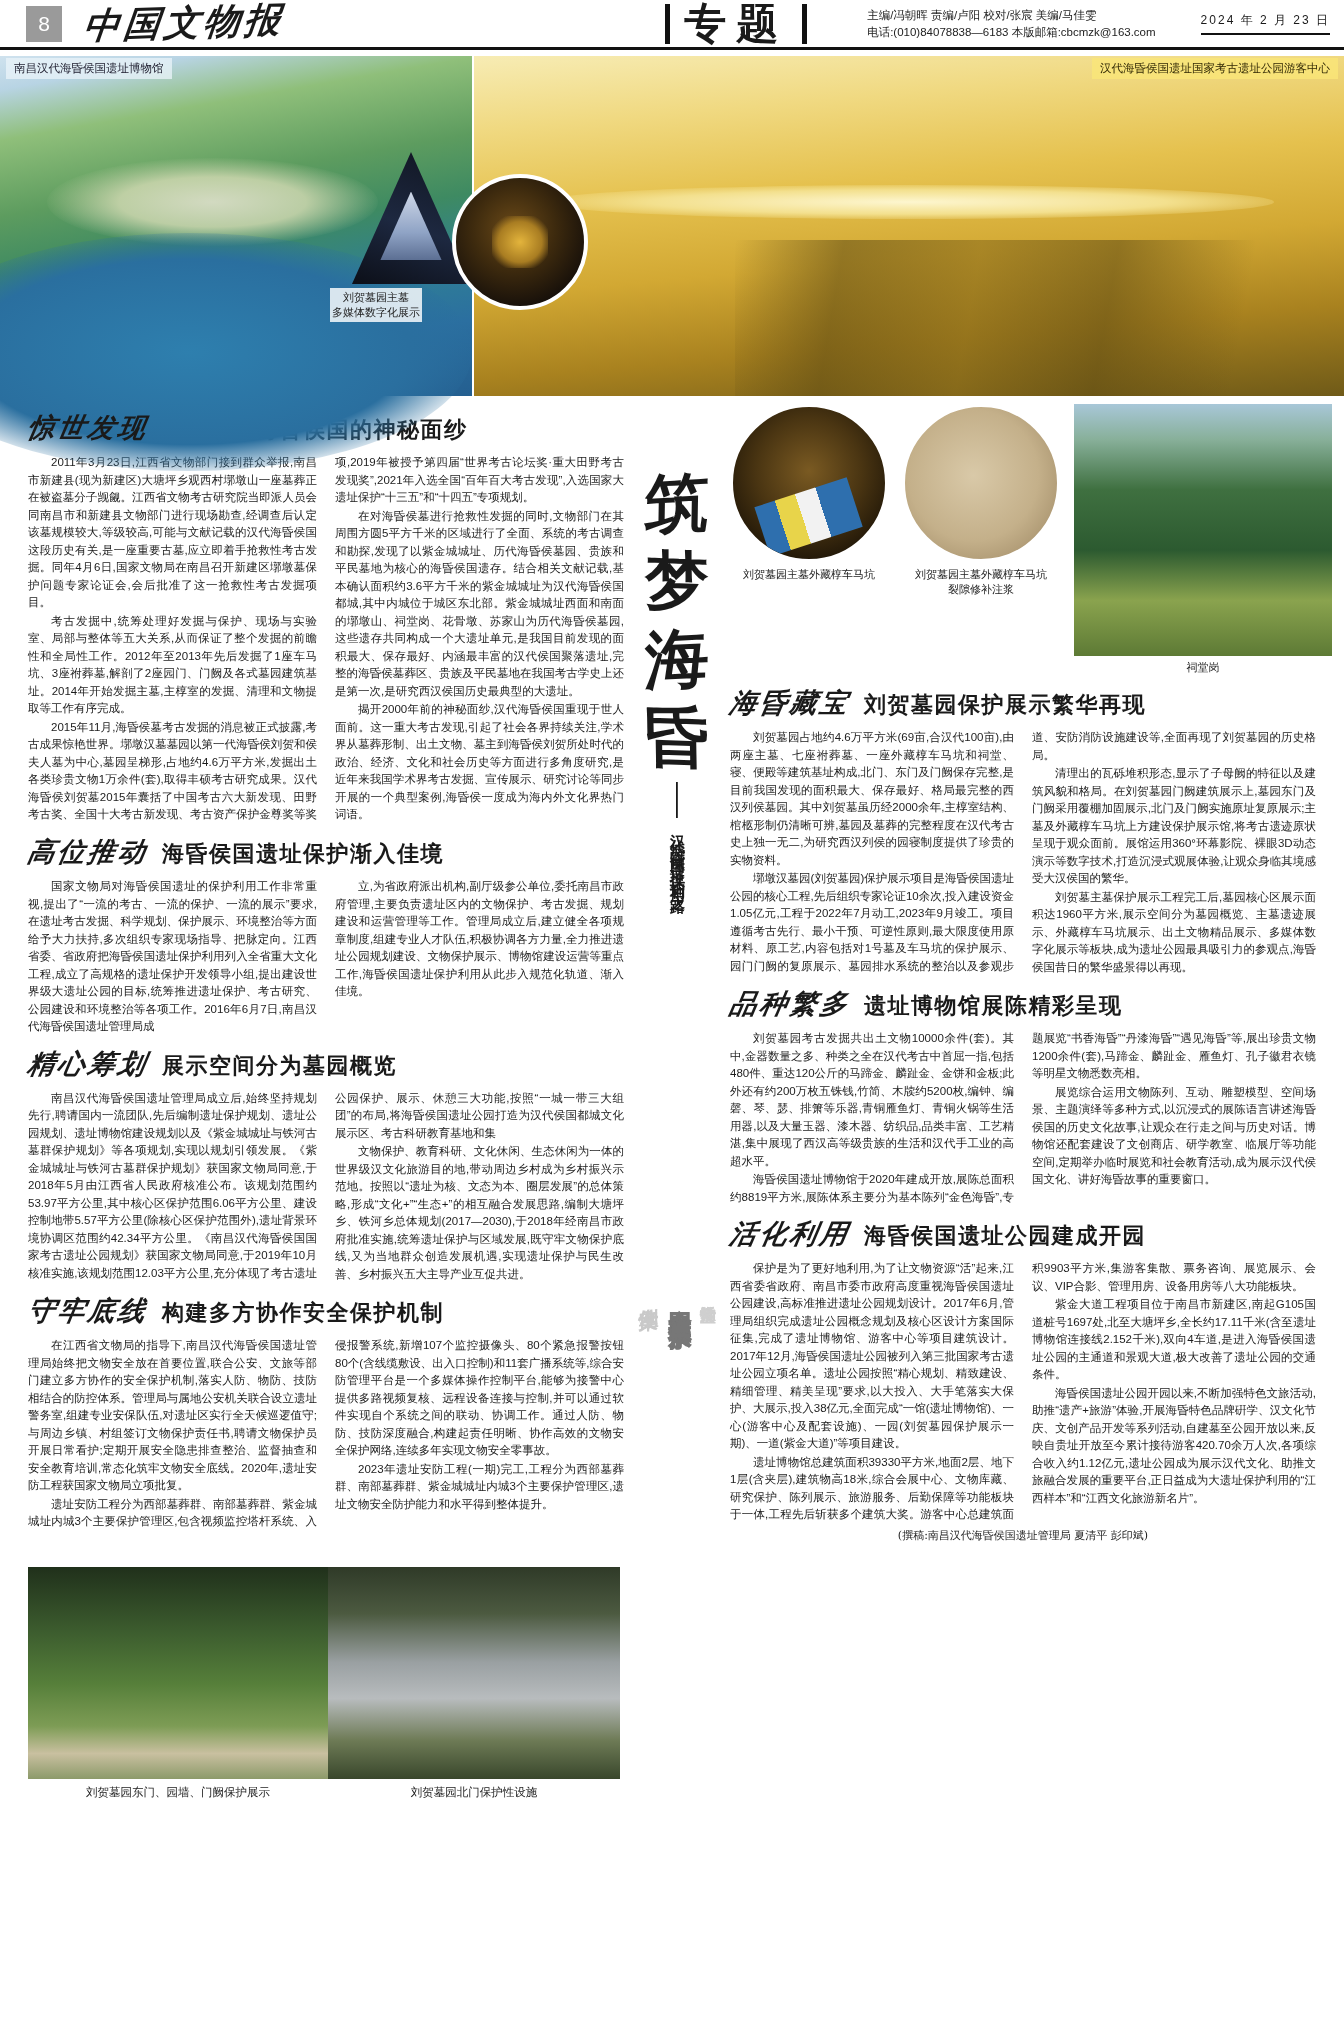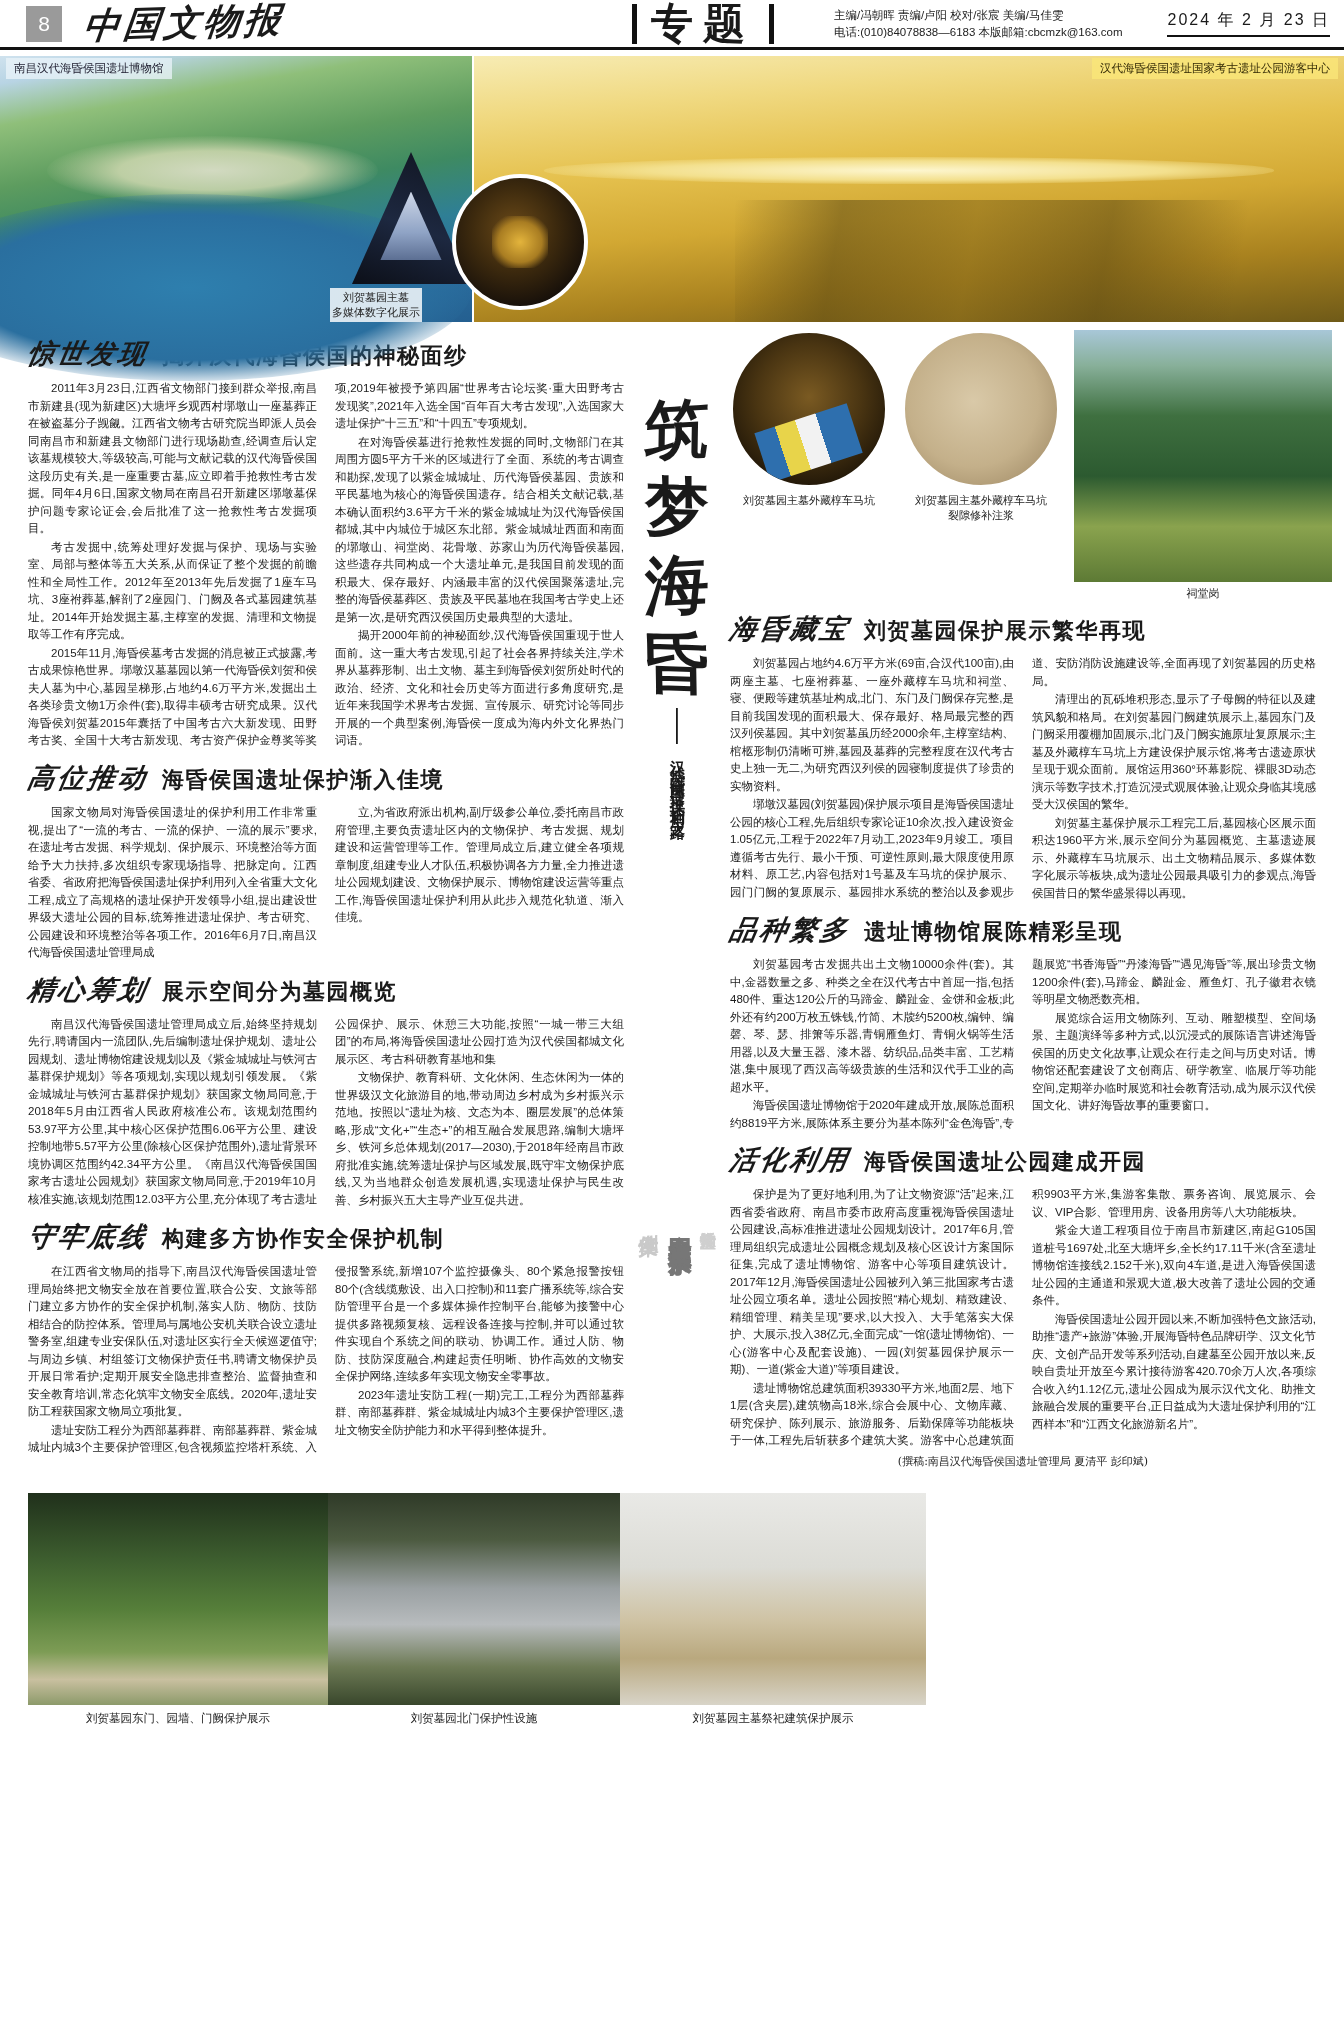--- a/index.html
+++ b/index.html
@@ -8,24 +8,24 @@
 
   
   .hdr { display:flex; align-items:center; height:50px; padding:0 14px 0 26px; border-bottom:3px solid #111; }
   .pagenum { width:36px; height:36px; background:#9a9a9a; color:#fff; font-size:21px; display:flex; align-items:center; justify-content:center; }
   .masthead { font-family:"DejaVu Serif", serif; font-style:italic; font-weight:bold; font-size:36px; letter-spacing:4px; transform:skew(-8deg) rotate(-2deg); margin-left:22px; }
   .hdr-spacer { flex:1; }
   .secwrap { display:flex; align-items:center; gap:14px; margin-right:60px; }
   .secbar { width:5px; height:40px; background:#111; }
   .sectitle { font-size:42px; font-weight:900; letter-spacing:10px; font-family:"Liberation Sans", sans-serif; }
   .staff { font-size:11.5px; line-height:17px; color:#222; margin-right:45px; }
-  .pubdate { font-size:16px; letter-spacing:2px; border-bottom:2px solid #111; padding-bottom:4px; white-space:nowrap; }
-
-  
-  .banner { position:relative; height:266px; margin-top:6px; }
+  .pubdate { font-size:12px; letter-spacing:2px; border-bottom:2px solid #111; padding-bottom:4px; white-space:nowrap; }
+
+  
+  .banner { position:relative; height:340px; margin-top:6px; }
   .ph { position:absolute; top:0; bottom:0; }
   .ph-left { left:0; width:472px;
     background: linear-gradient(170deg,#cfe2ee 0%,#b8d4e4 8%,#8fbf7a 20%,#5d9c5f 38%,#3e8a62 52%,#2f7f95 68%,#2b6fa0 82%,#245f90 100%); }
   .ph-left::before { content:""; position:absolute; left:10%; top:30%; width:70%; height:26%; border-radius:50%;
     background: radial-gradient(ellipse at center,#e9e6d2 0%,#cfd8b0 40%,transparent 72%); opacity:.85; }
   .ph-left::after { content:""; position:absolute; left:-20%; top:52%; width:120%; height:70%; border-radius:50%;
     background: radial-gradient(ellipse at center,#2e7fae 0%,#2a6f9f 55%,transparent 75%); }
   .ph-right { left:474px; right:0;
     background: linear-gradient(175deg,#f7ecb4 0%,#f0d981 18%,#e5c14e 38%,#d2a833 58%,#a9821f 78%,#6f5a18 100%); }
   .ph-right::before { content:""; position:absolute; left:8%; top:38%; width:84%; height:10%; border-radius:50%;
@@ -268,20 +268,16 @@
   <div class="bfig">
     <div class="bph bph-1"></div>
     <div>刘贺墓园东门、园墙、门阙保护展示</div>
   </div>
 
   <div class="bfig">
     <div class="bph bph-2"></div>
     <div>刘贺墓园北门保护性设施</div>
   </div>
 
-  <div class="bfig">
-    <div class="bph bph-3"></div>
-    <div>刘贺墓园主墓祭祀建筑保护展示</div>
-  </div>
 
 </div>
 
 </div>
 
 </body></html>

